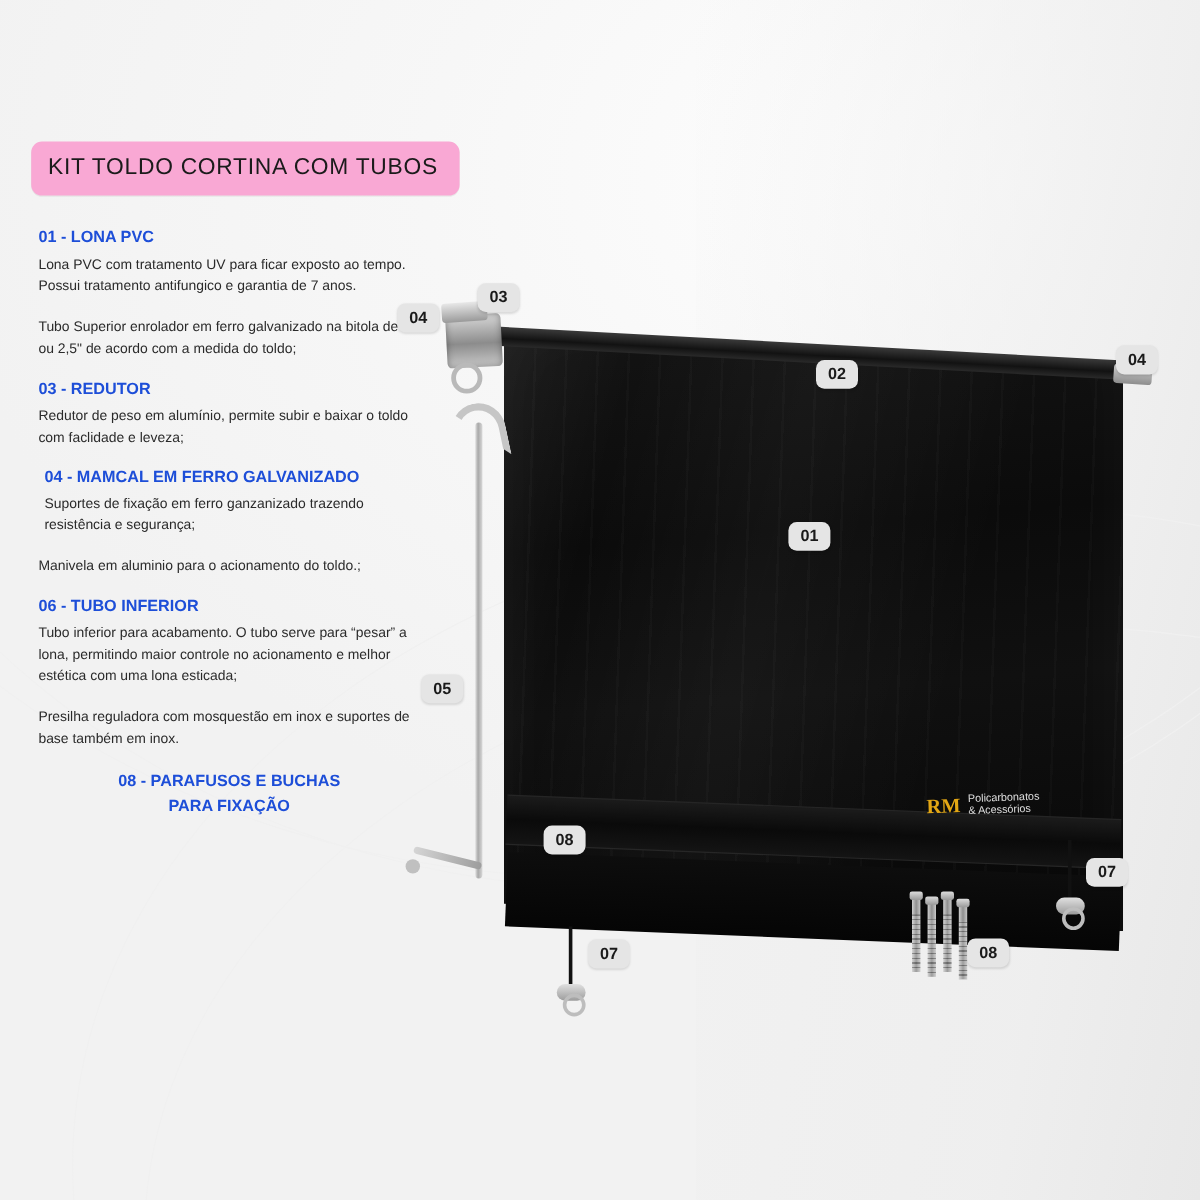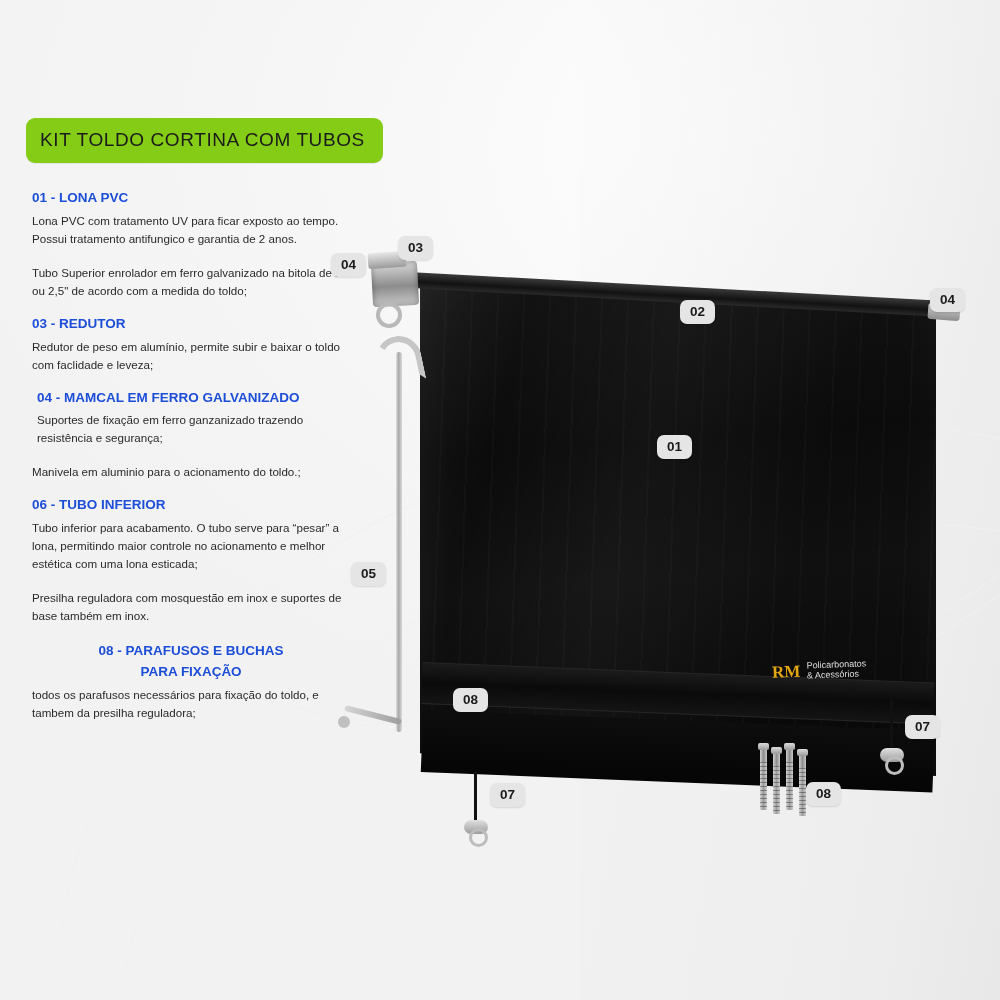--- a/index.html
+++ b/index.html
@@ -40,21 +40,21 @@
     width: 420px;
     height: 1000px;
     background: linear-gradient(100deg, rgba(245,245,245,0) 0%, rgba(238,238,238,0.9) 70%, rgba(232,232,232,1) 100%);
   }
 
   
   .title-banner {
     position: absolute;
     left: 26px;
     top: 118px;
-    background: #84cc16;
+    background: #f9a8d4;
     color: #1b1b1b;
     font-size: 19px;
     letter-spacing: 0.6px;
     font-weight: 400;
     padding: 11px 18px 12px 14px;
     border-radius: 9px;
     box-shadow: 0 1px 0 rgba(0,0,0,0.06);
   }
 
   
@@ -360,21 +360,21 @@
   <div class="bg-swoosh" style="left:-180px; top:-440px; width:1420px; height:1180px;"></div>
   <div class="bg-swoosh" style="left:60px; top:420px; width:1500px; height:1100px;"></div>
   <div class="bg-swoosh" style="left:120px; top:520px; width:1460px; height:1020px;"></div>
 
   <div class="title-banner">KIT TOLDO CORTINA COM TUBOS</div>
 
   <div class="spec-list">
 
     <div class="spec">
       <p class="spec-title">01 - LONA PVC</p>
-      <p class="spec-body">Lona PVC com tratamento UV para ficar exposto ao tempo. Possui tratamento antifungico e garantia de 2 anos.</p>
+      <p class="spec-body">Lona PVC com tratamento UV para ficar exposto ao tempo. Possui tratamento antifungico e garantia de 7 anos.</p>
     </div>
 
     <div class="spec">
       <p class="spec-body">Tubo Superior enrolador em ferro galvanizado na bitola de 2" ou 2,5" de acordo com a medida do toldo;</p>
     </div>
 
     <div class="spec">
       <p class="spec-title">03 - REDUTOR</p>
       <p class="spec-body">Redutor de peso em alumínio, permite subir e baixar o toldo com faclidade e leveza;</p>
     </div>
@@ -393,21 +393,20 @@
       <p class="spec-body">Tubo inferior para acabamento. O tubo serve para “pesar” a lona, permitindo maior controle no acionamento e melhor estética com uma lona esticada;</p>
     </div>
 
     <div class="spec">
       <p class="spec-body">Presilha reguladora com mosquestão em inox e suportes de base também em inox.</p>
     </div>
 
     <div class="spec">
       <p class="spec-title two-line">08 - PARAFUSOS E BUCHAS</p>
       <p class="spec-title two-line" style="margin-top:-4px;">PARA FIXAÇÃO</p>
-      <p class="spec-body">todos os parafusos necessários para fixação do toldo, e tambem da presilha reguladora;</p>
     </div>
 
   </div>
 
   <div class="awning">
     <div class="fabric"></div>
     <div class="fabric-sheen"></div>
     <div class="roller"></div>
     <div class="bottom-bar"></div>
     <div class="bottom-hem"></div>

